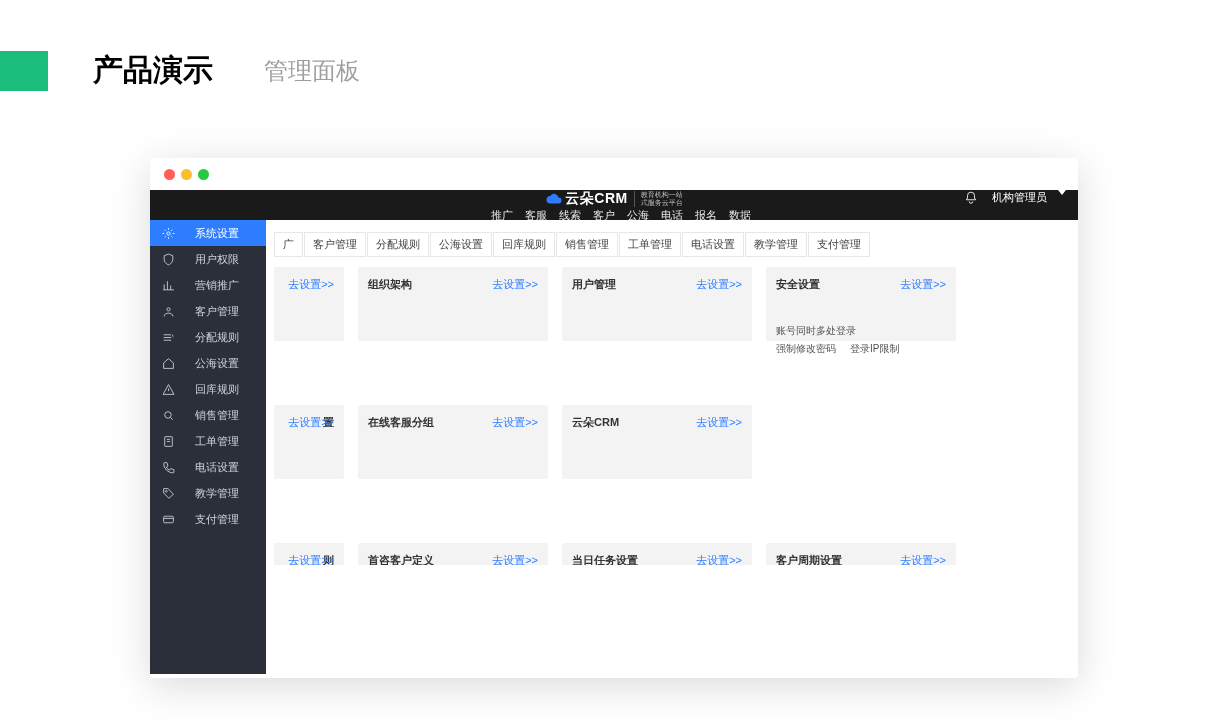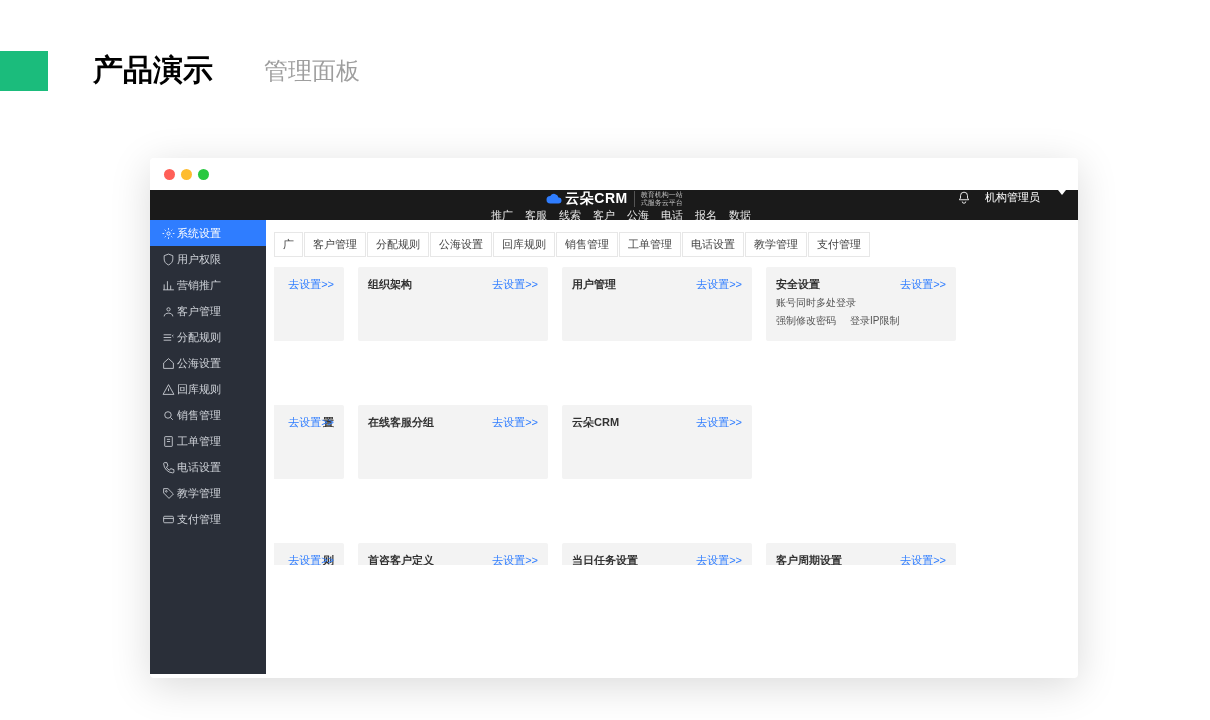--- a/index.html
+++ b/index.html
@@ -130,21 +130,21 @@
   }
   .nav-right {
     position:absolute;
     right:12px;
     display:flex;
     align-items:center;
     gap:14px;
     font-size:11px;
   }
   .bell {width:14px;height:14px;}
-  .user-role {display:flex;gap:18px;}
+  .user-role {display:flex;gap:11px;}
   .caret {width:0;height:0;border-left:4px solid transparent;border-right:4px solid transparent;border-top:5px solid #fff;}
 
   
   .app-body {
     display:flex;
     height: calc(100% - 66px);
     position:relative;
   }
   
   .sidebar {
@@ -153,21 +153,21 @@
     color:#cfd3d9;
     font-size:11px;
     flex-shrink:0;
     overflow:hidden;
   }
   .side-item {
     display:flex;
     align-items:center;
     height:26px;
     padding-left:12px;
-    gap:2px;
+    gap:20px;
     cursor:pointer;
   }
   .side-item.active {
     background:#2f7dff;
     color:#fff;
   }
   .side-ico {
     width:13px;height:13px;flex-shrink:0;
     stroke:#cfd3d9;
     fill:none;
@@ -229,21 +229,21 @@
   }
   .card-link {
     position:absolute;
     right:10px;
     top:10px;
     color:#2f7dff;
     font-size:11px;
     cursor:pointer;
   }
   .card-sub-lines {
-    margin-top:2px;
+    margin-top:30px;
     font-size:10px;
     color:#555;
     line-height:1.8;
   }
   .card-sub-lines span {margin-right:14px;}
 </style>
 </head>
 <body>
 
 <div class="slide-title-wrap">

